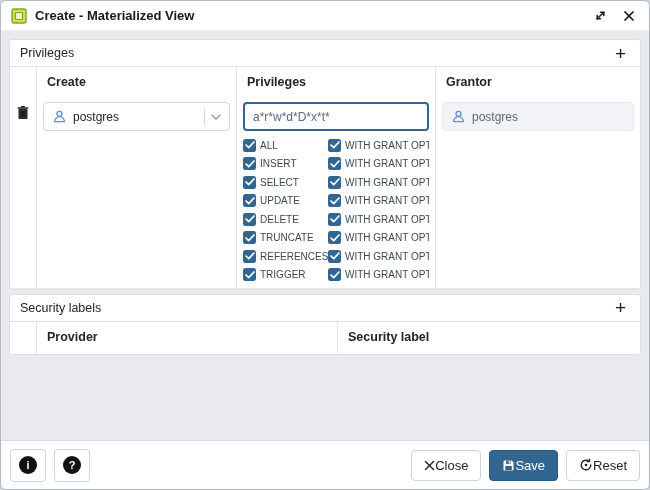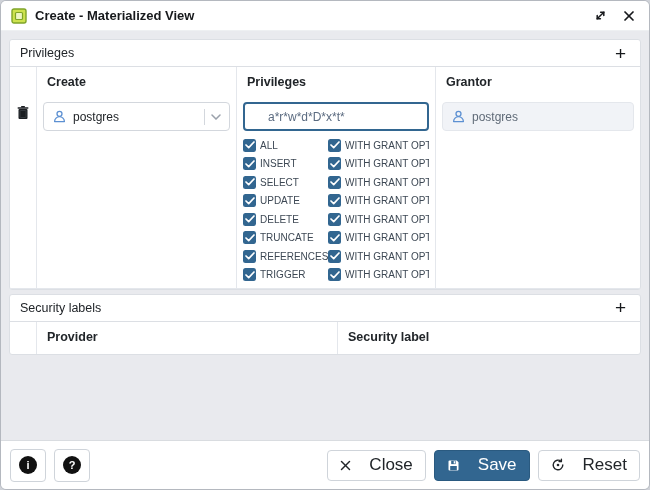--- a/index.html
+++ b/index.html
@@ -33,21 +33,21 @@
   .col-priv{flex:0 0 199px;border-right:1px solid #e4e7ec;overflow:hidden;}
   .col-grantor{flex:1 1 auto;overflow:hidden;}
   .tbody{border-bottom:1px solid #e4e7ec;}
   .cell{padding:6px;}
   
   .select{height:29px;border:1px solid #d3d7dd;border-radius:4px;background:#fff;display:flex;
     align-items:center;padding:0 8px;gap:6px;cursor:pointer;}
   .select .val{font-size:12px;color:#212529;}
   .select .sep{margin-left:auto;width:1px;height:16px;background:#d3d7dd;}
   
-  .privinput{width:100%;height:29px;border:2px solid #326690;border-radius:4px;padding:0 23px;
+  .privinput{width:100%;height:29px;border:2px solid #326690;border-radius:4px;padding:0 8px;
     font-size:12px;color:#5b6b80;font-family:"Liberation Sans",sans-serif;outline:none;background:#fff;}
   .privlist{margin-top:7px;display:flex;flex-direction:column;gap:4.5px;overflow:hidden;}
   .priv-row{display:flex;align-items:center;height:14px;}
   .pcol1{flex:0 0 85px;display:flex;align-items:center;gap:4px;overflow:hidden;}
   .pcol2{flex:1 1 auto;display:flex;align-items:center;gap:4px;overflow:hidden;}
   .cb{flex:0 0 13px;width:13px;height:13px;background:#326690;border-radius:2.5px;display:inline-flex;
     align-items:center;justify-content:center;cursor:pointer;}
   .plabel{font-size:10px;color:#3d4854;white-space:nowrap;}
   
   .readonly{height:29px;background:#f1f3f7;border:1px solid #e4e7ec;border-radius:4px;display:flex;
@@ -57,21 +57,21 @@
   .col-seclabel{flex:1 1 auto;}
   .sl-row{height:32px;}
   
   .footer{flex:0 0 49px;background:#fff;border-top:1px solid #d9dce0;display:flex;align-items:center;
     padding:0 9px;gap:8px;}
   .iconbtn{width:36px;height:33px;background:#fff;border:1px solid #cfd4da;border-radius:4px;
     display:flex;align-items:center;justify-content:center;cursor:pointer;}
   .blackcirc{width:18px;height:18px;border-radius:50%;background:#111;color:#fff;display:flex;
     align-items:center;justify-content:center;font-size:11px;font-weight:bold;}
   .btn{height:31px;border-radius:4px;border:1px solid #cfd4da;background:#fff;display:flex;
-    align-items:center;gap:18px;padding:0 12px;font-size:17px;color:#212529;cursor:pointer;
+    align-items:center;gap:0;padding:0 12px;font-size:13px;color:#212529;cursor:pointer;
     font-family:"Liberation Sans",sans-serif;}
   .btn.primary{background:#326690;border-color:#2a5a80;color:#fff;}
   .push-right{margin-left:auto;}
 </style>
 </head>
 <body>
 
 <div class="dialog">
 
   <div class="titlebar">

